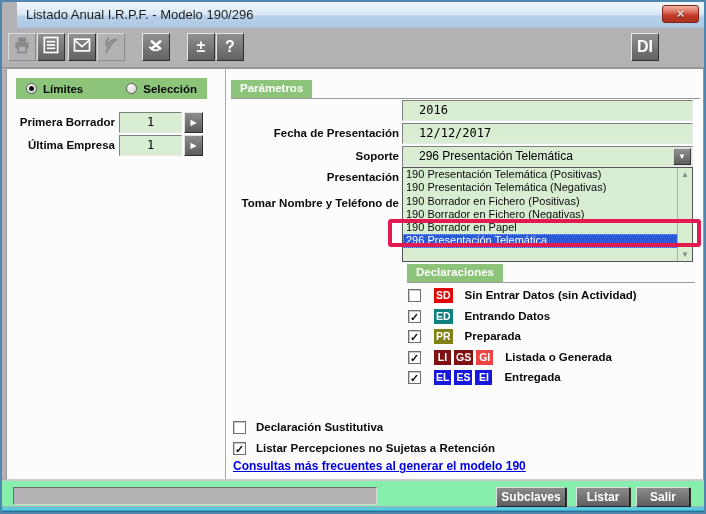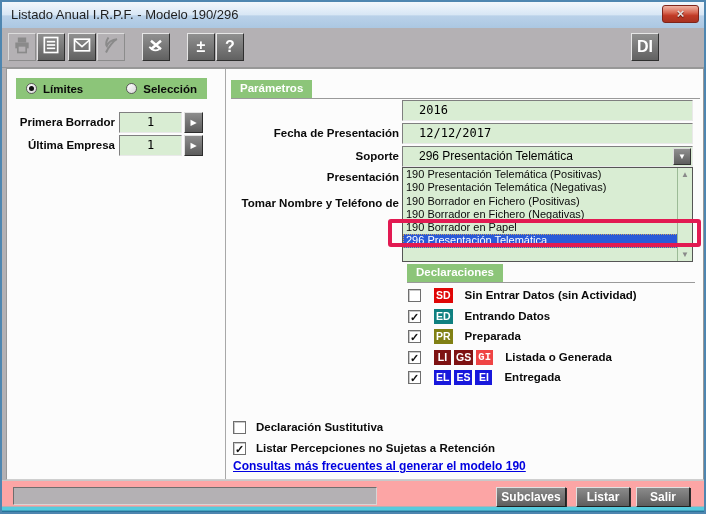--- a/index.html
+++ b/index.html
@@ -3,21 +3,21 @@
 <meta charset="utf-8">
 <style>
   * { margin:0; padding:0; box-sizing:border-box; font-family:"Liberation Sans",sans-serif; }
   html,body { background:#e8e8e8; }
   .window { position:relative; width:706px; height:514px; background:#b4b1b4;
             border:2px solid #4e86b0; overflow:hidden; }
   .bottom-frame { position:absolute; left:0; right:0; bottom:0; height:5px;
             background:linear-gradient(180deg,#57cadd 0%,#57cadd 55%,#1b5a86 100%); }
 
   
-  .titlebar { position:absolute; top:0; left:0; right:0; height:29px;
+  .titlebar { position:absolute; top:0; left:15px; right:0; height:29px;
     background:linear-gradient(180deg,#f2f7fc 0%,#d8e7f5 45%,#b9d1e9 50%,#a9c6e1 100%);
     border-bottom:1px solid #8aa7c0; }
   .title-text { position:absolute; left:9px; top:5px; font-size:13px; color:#1e1e1e; }
   .close-btn { position:absolute; top:3px; right:5px; width:37px; height:18px;
     background:linear-gradient(180deg,#f0b4a4 0%,#d96a55 40%,#c03a26 60%,#a93220 100%);
     border:1px solid #7e241a; border-radius:3px; color:#e3e3e3; font-weight:bold;
     font-size:13px; text-align:center; line-height:15px; text-shadow:0 1px 1px #5c150c; cursor:pointer; }
 
   
   .toolbar { position:absolute; top:26px; left:0; right:0; height:40px; background:#b4b1b4;
@@ -94,21 +94,21 @@
   .badge { min-width:17px; height:15px; color:#fff; font-weight:bold; font-size:10.5px;
     text-align:center; line-height:15px; padding:0 2px; margin-right:3px; }
   .d-label { margin-left:9px; font-weight:bold; font-size:11.5px; color:#0a0a0a; white-space:nowrap; }
 
   .opt-row { position:absolute; left:226px; display:flex; align-items:center; height:16px; }
   .opt-row .d-label { margin-left:10px; }
   .link { position:absolute; left:226px; top:390px; font-weight:bold; font-size:12px;
     text-decoration:underline; cursor:pointer; white-space:nowrap; }
 
   
-  .statusbar { position:absolute; left:0; right:0; top:478px; height:26px; background:#fca5a5;
+  .statusbar { position:absolute; left:0; right:0; top:478px; height:26px; background:#86efac;
     border-top:1px solid #c8c8c8; }
   .progress { position:absolute; left:11px; top:6px; width:364px; height:18px; background:#b4b1b4;
     border:1px solid; border-color:#6e6e6e #d6d6d6 #d6d6d6 #6e6e6e; }
   .sbtn { position:absolute; top:6px; height:20px; background:linear-gradient(180deg,#8b8b8b,#5e5e5e);
     border:1px solid; border-color:#e0e0e0 #222222 #222222 #e0e0e0; color:#fff; font-weight:bold;
     font-size:12px; text-align:center; line-height:18px; box-shadow:1px 1px 0 #2e2e2e; cursor:pointer; }
 </style>
 </head>
 <body>
 
@@ -260,21 +260,21 @@
       <span class="badge-group">
         <span class="badge" style="background-color: rgb(128, 128, 20);">PR</span>
       </span>
       <span class="d-label">Preparada</span>
     </div>
     <div class="d-row" style="top:280px">
       <span class="cb">✓</span>
       <span class="badge-group">
         <span class="badge" style="background-color: rgb(126, 18, 18);">LI</span>
         <span class="badge" style="background-color: rgb(126, 18, 18);">GS</span>
-        <span class="badge" style="background-color: #ef4444; font-family: Liberation Mono, monospace;">GI</span>
+        <span class="badge" style="background-color: #ef4444;">GI</span>
       </span>
       <span class="d-label">Listada o Generada</span>
     </div>
     <div class="d-row" style="top:300px">
       <span class="cb">✓</span>
       <span class="badge-group">
         <span class="badge" style="background-color: rgb(24, 24, 220);">EL</span>
         <span class="badge" style="background-color: rgb(24, 24, 220);">ES</span>
         <span class="badge" style="background-color: rgb(24, 24, 220);">EI</span>
       </span>

